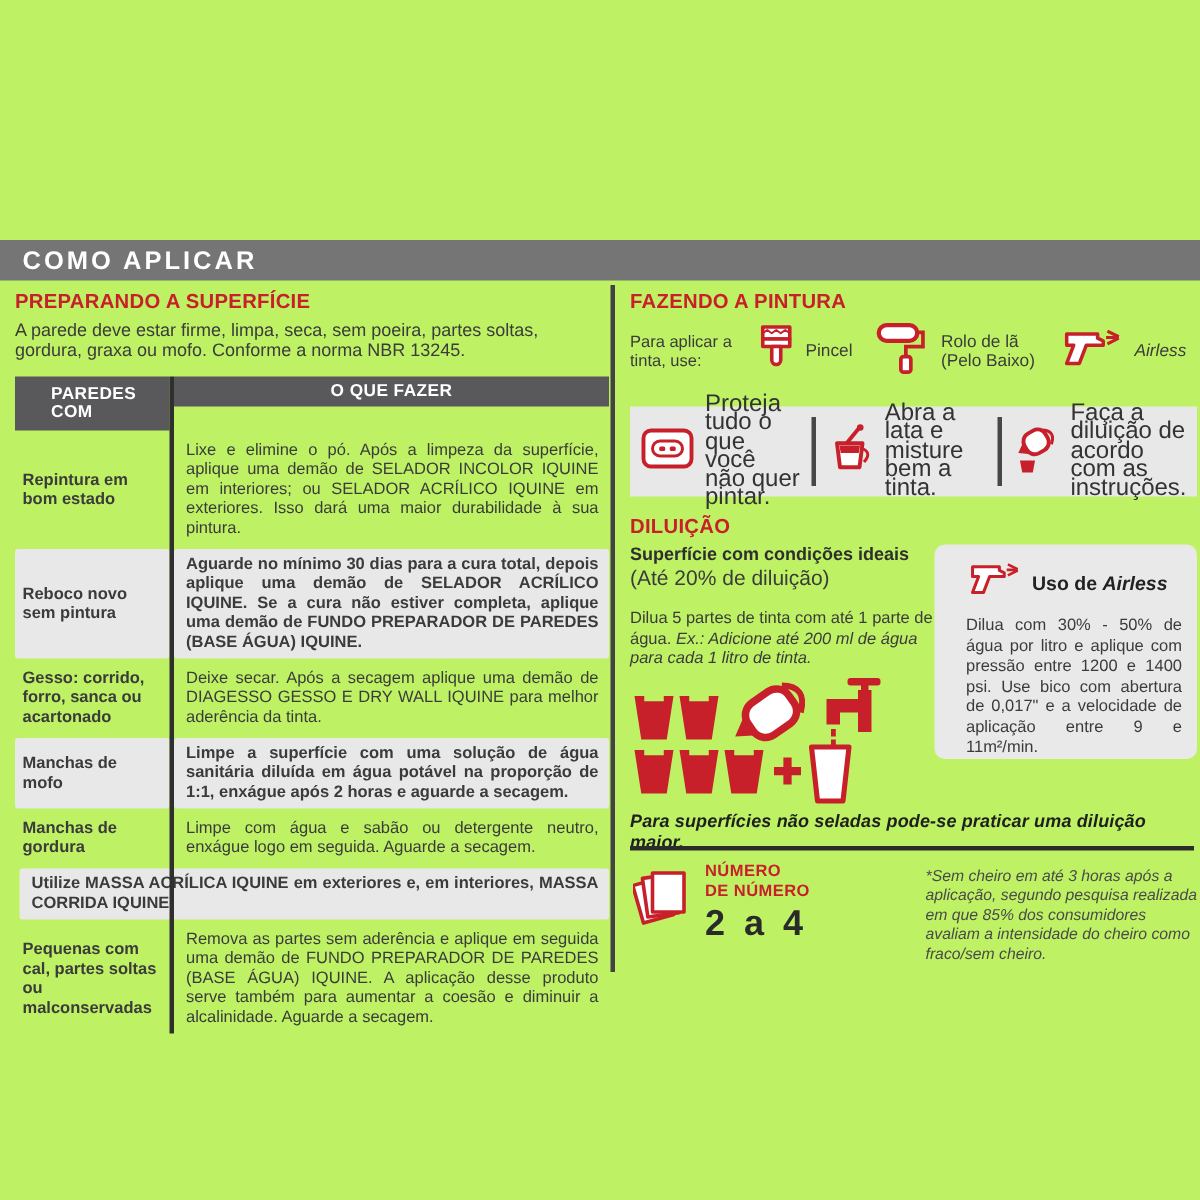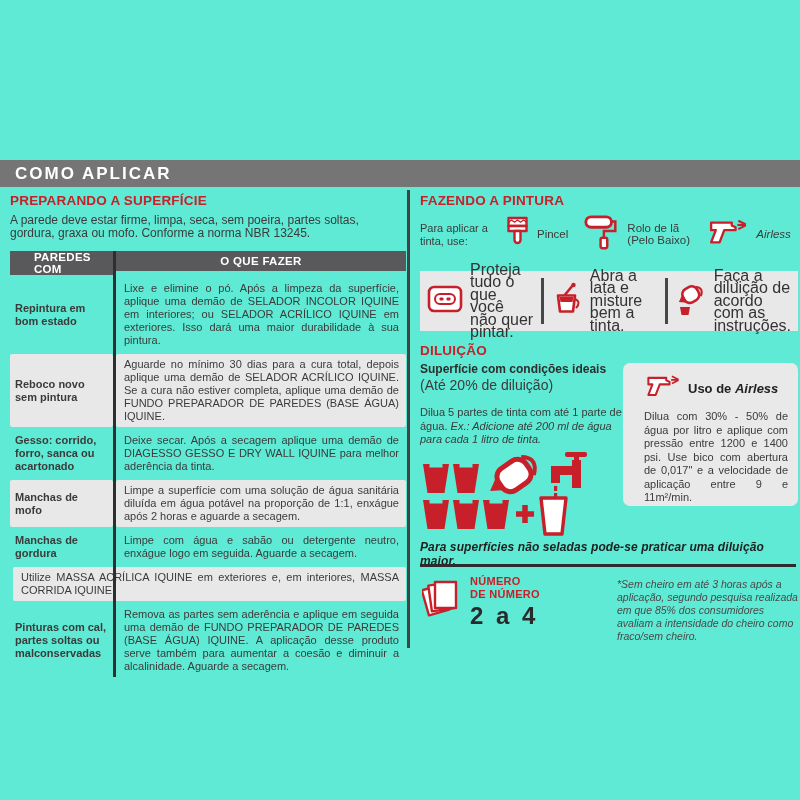--- a/index.html
+++ b/index.html
@@ -1,43 +1,43 @@
 <!DOCTYPE html>
 <html><head>
 <meta charset="utf-8">
 <style>
   * { margin:0; padding:0; box-sizing:border-box; }
   html,body { width:800px; height:800px; background:#fff; }
   body { font-family:"Liberation Sans", sans-serif; color:#3b3b3b; }
-  .canvas { position:relative; width:800px; height:800px; background:#5eead4; overflow:hidden; }
+  .canvas { position:relative; width:800px; height:800px; background:#bef264; overflow:hidden; }
 
   
   .header-bar { position:absolute; left:0; top:160px; width:800px; height:27px;
     background:#757576; display:flex; align-items:center; }
   .header-bar span { color:#fff; font-weight:bold; font-size:17px; letter-spacing:2px;
     padding-left:15px; }
 
   
   .left-col { position:absolute; left:10px; top:193px; width:396px; }
   .red-title { color:#c8202a; font-weight:bold; font-size:13.5px; letter-spacing:.2px; }
   .intro { margin-top:6px; font-size:12px; line-height:13px; color:#3b3b3b; }
 
   .prep-table { position:relative; margin-top:11px; }
   .prep-table .t-line { position:absolute; left:103px; top:0; bottom:0; width:3px; background:#2f2f2f; }
   .t-header { display:flex; margin-bottom:3px; }
   .t-h1 { width:103px; background:#59595b; color:#fff; font-weight:bold; font-size:11.5px;
-    height:24px; display:flex; align-items:center; justify-content:center; letter-spacing:.3px;padding-left:24px; }
+    height:36px; display:flex; align-items:center; justify-content:center; letter-spacing:.3px;padding-left:24px; }
   .t-h2 { flex:1; margin-left:3px; background:#59595b; color:#fff; font-weight:bold; font-size:11.5px;
     height:20px; display:flex; align-items:center; justify-content:center; letter-spacing:.3px; }
   .t-row { display:flex; margin-bottom:3px; }
   .t-label { width:103px; padding:4px 6px 4px 5px; font-weight:bold; font-size:11px; line-height:13px;
     display:flex; align-items:center; border-radius:2px; }
   .t-desc { flex:1; margin-left:3px; padding:4px 7px 4px 8px; font-size:11px; line-height:13px;
     text-align:justify; border-radius:2px; }
-  .t-row.zebra .t-label, .t-row.zebra .t-desc { background:#e8e8e8; }
+  .t-row.zebra .t-label, .t-row.zebra .t-desc { background:#e8e8e8;font-weight:bold; }
 
   
   .col-divider { position:absolute; left:407px; top:190px; width:3px; height:458px; background:#434343; }
 
   
   .right-col { position:absolute; left:420px; top:193px; width:378px; height:520px; }
   .rc-title { position:absolute; left:0; top:0; }
   .apply-label { position:absolute; left:0; top:29px; width:82px; font-size:11px; line-height:13px; }
   .applicators { position:absolute; left:84px; top:20px; display:flex; align-items:center; gap:15px; }
   .applicator { display:flex; align-items:center; gap:6px; }
@@ -114,21 +114,21 @@
         <div class="t-desc">Limpe a superfície com uma solução de água sanitária diluída em água potável na proporção de 1:1, enxágue após 2 horas e aguarde a secagem.</div>
       </div>
       <div class="t-row">
         <div class="t-label">Manchas de gordura</div>
         <div class="t-desc">Limpe com água e sabão ou detergente neutro, enxágue logo em seguida. Aguarde a secagem.</div>
       </div>
       <div class="t-row zebra">
         <div class="t-desc">Utilize MASSA ACRÍLICA IQUINE em exteriores e, em interiores, MASSA CORRIDA IQUINE.</div>
       </div>
       <div class="t-row">
-        <div class="t-label">Pinturas com cal, partes soltas ou malconservadas</div>
+        <div class="t-label">Pequenas com cal, partes soltas ou malconservadas</div>
         <div class="t-desc">Remova as partes sem aderência e aplique em seguida uma demão de FUNDO PREPARADOR DE PAREDES (BASE ÁGUA) IQUINE. A aplicação desse produto serve também para aumentar a coesão e diminuir a alcalinidade. Aguarde a secagem.</div>
       </div>
     </div>
   </div>
 
   <div class="col-divider"></div>
 
   <div class="right-col">
     <div class="red-title rc-title">FAZENDO A PINTURA</div>
     <div class="apply-label">Para aplicar a tinta, use:</div>

